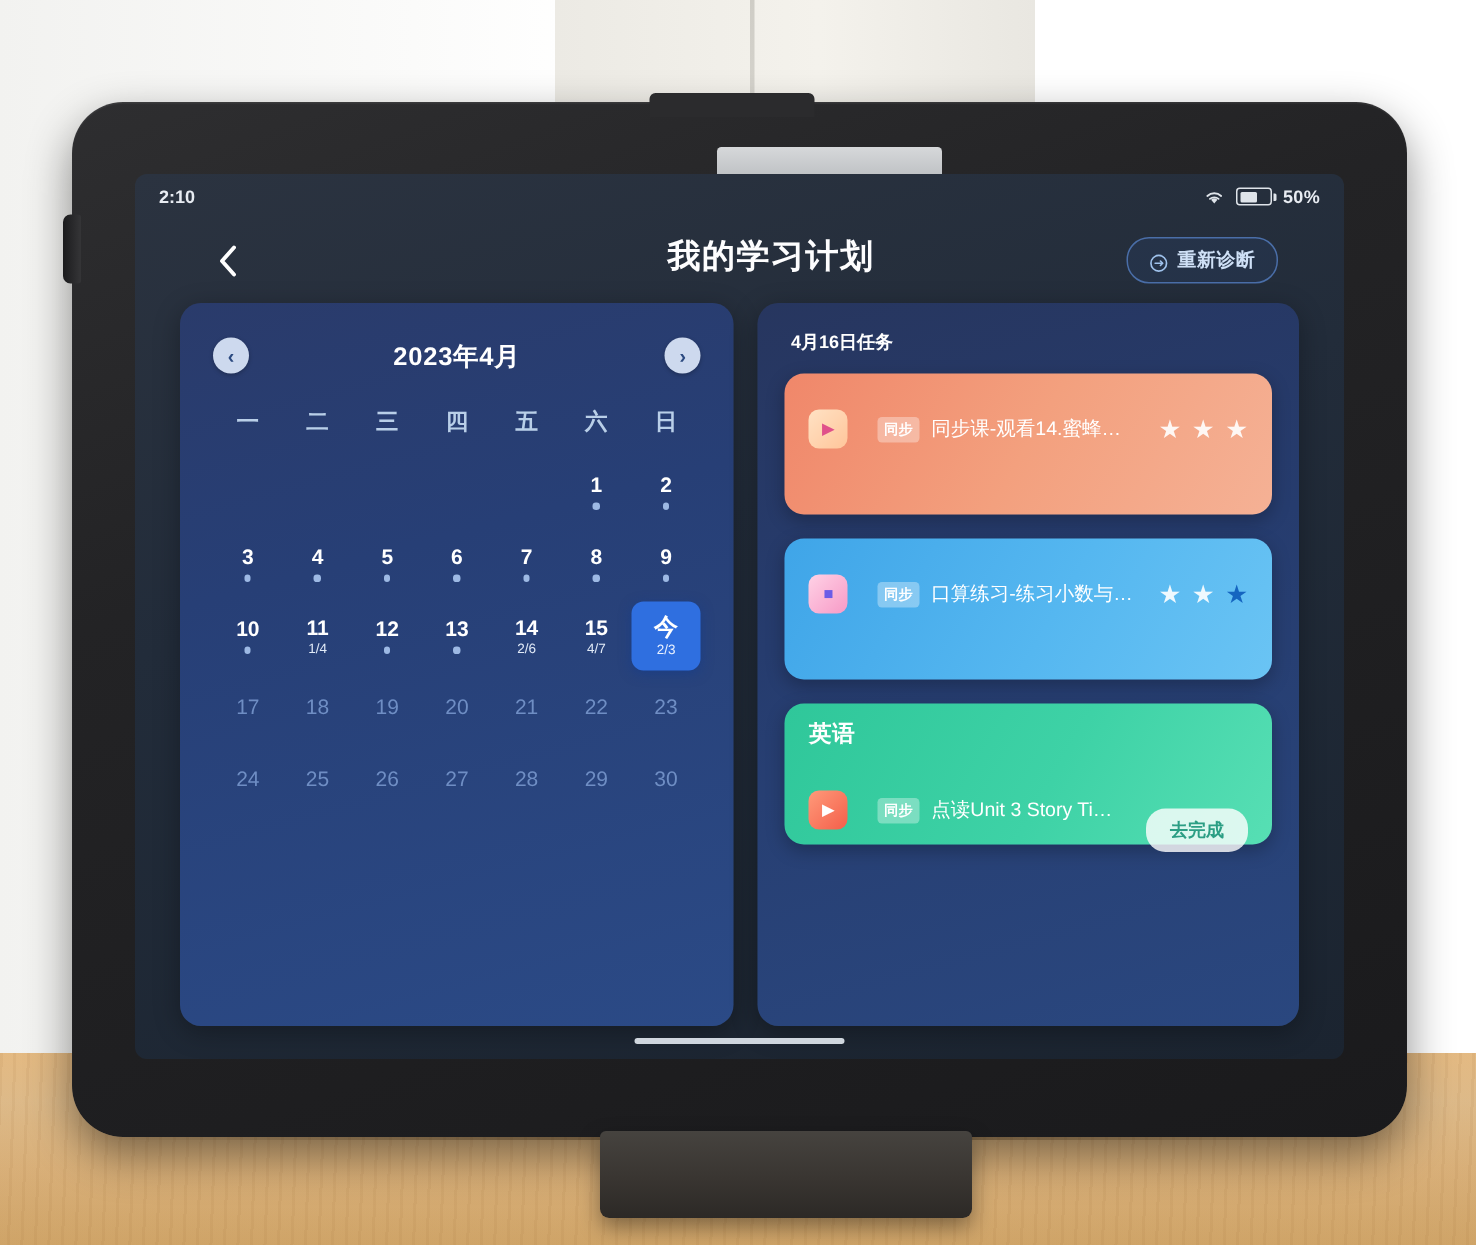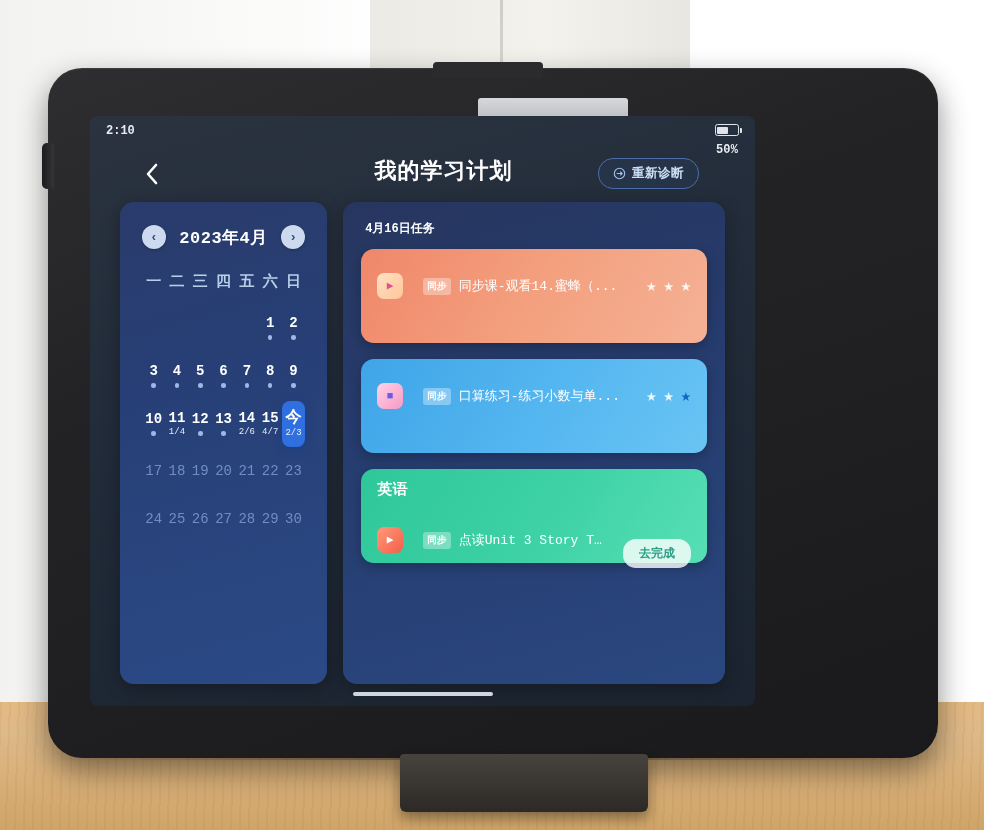--- a/index.html
+++ b/index.html
@@ -60,35 +60,34 @@
   }
   .stand {
     position:absolute; left:352px; bottom:-54px; width:248px; height:58px;
     background:linear-gradient(180deg,#46433f 0%,#393531 55%,#2c2926 100%);
     border-radius:4px 4px 6px 6px;
     box-shadow:0 6px 14px rgba(0,0,0,0.4);
   }
 
   
   #screen {
-    position:absolute; left:42px; top:48px; width:665px; height:590px;
+    position:absolute; left:42px; top:48px; width:806px; height:590px;
     background:linear-gradient(165deg,#2b3340 0%,#222c3a 40%,#1b2430 100%);
     border-radius:8px;
     overflow:hidden;
-    font-family:Liberation Mono, monospace;
   }
 
   
   .statusbar {
     position:absolute; left:0; top:0; width:100%; height:30px;
     display:flex; align-items:center; justify-content:space-between;
     padding:0 16px; color:#e8ecf2;
     font-size:12px; font-weight:bold;
   }
-  .status-right { display:flex; align-items:center; gap:7px;flex-direction:column; }
+  .status-right { display:flex; align-items:center; gap:7px; }
   .wifi-icon { display:block; }
   .batt {
     width:24px; height:12px; border:1.6px solid #dfe4ea; border-radius:2.5px;
     position:relative; display:flex; align-items:center;
   }
   .batt::after {
     content:""; position:absolute; right:-4px; top:3px;
     width:2.4px; height:5px; background:#dfe4ea; border-radius:0 1px 1px 0;
   }
   .batt-fill { width:50%; height:7px; background:#dfe4ea; margin-left:1.4px; border-radius:1px; }
@@ -101,22 +100,22 @@
   .back-btn {
     position:absolute; left:46px; top:12px; width:32px; height:32px;
     display:flex; align-items:center; justify-content:center;
     cursor:pointer;
   }
   .page-title {
     position:absolute; left:0; right:0; top:10px; text-align:center;
     color:#fdfdfe; font-size:22px; font-weight:bold; letter-spacing:1px;padding-left:42px;
   }
   .rediag-btn {
-    position:absolute; right:56px; top:12px;
-    display:flex; align-items:center; gap:6px;
+    position:absolute; right:44px; top:12px;
+    display:flex; align-items:flex-end; gap:6px;
     padding:6px 14px;
     border:1.2px solid #4a6ea8; border-radius:15px;
     color:#cfe0f6; font-size:12.5px; font-weight:bold;
     background:rgba(40,60,96,0.35); cursor:pointer;
     letter-spacing:0.5px;
   }
 
   
   .content {
     position:absolute; left:0; top:86px; right:0; bottom:0;

